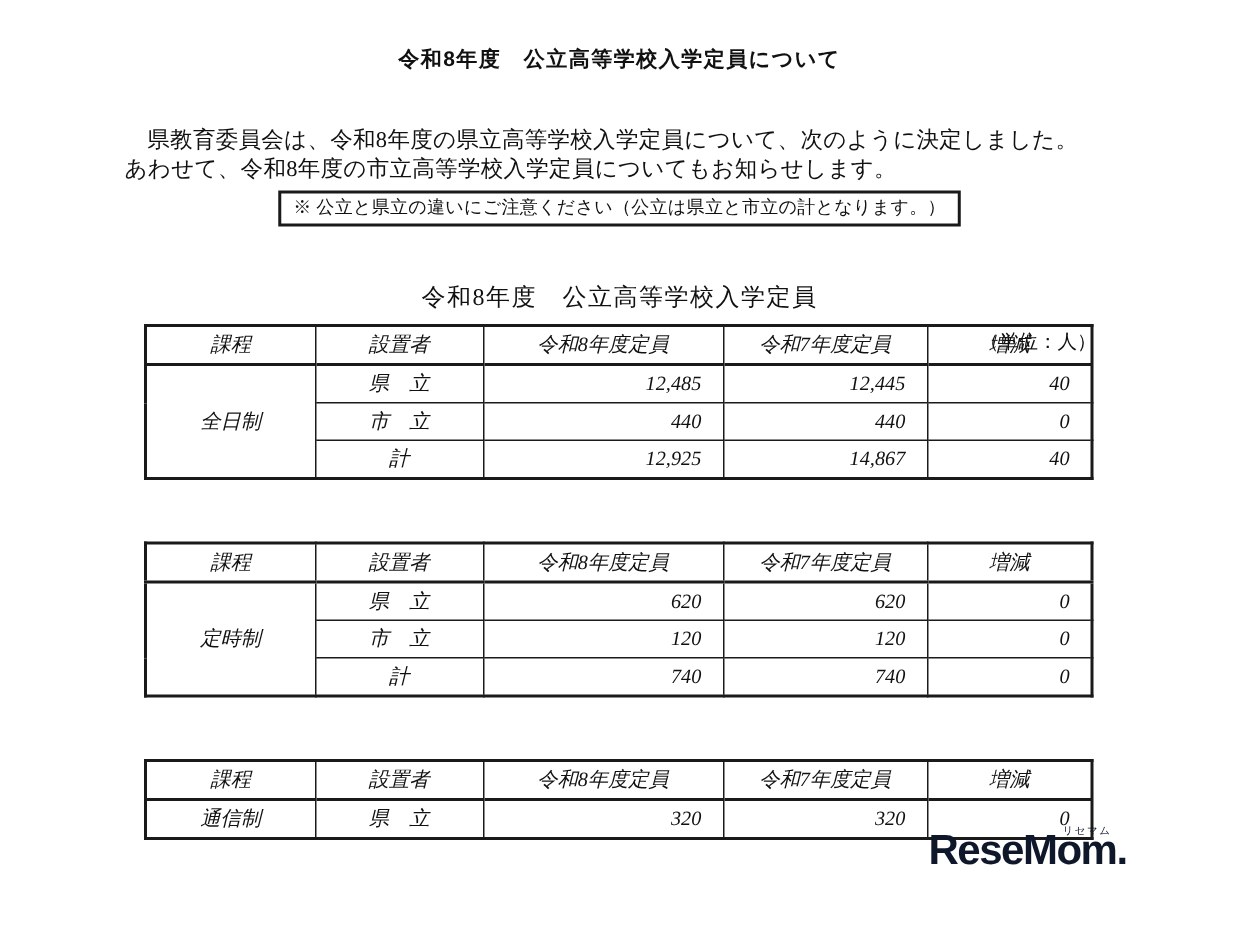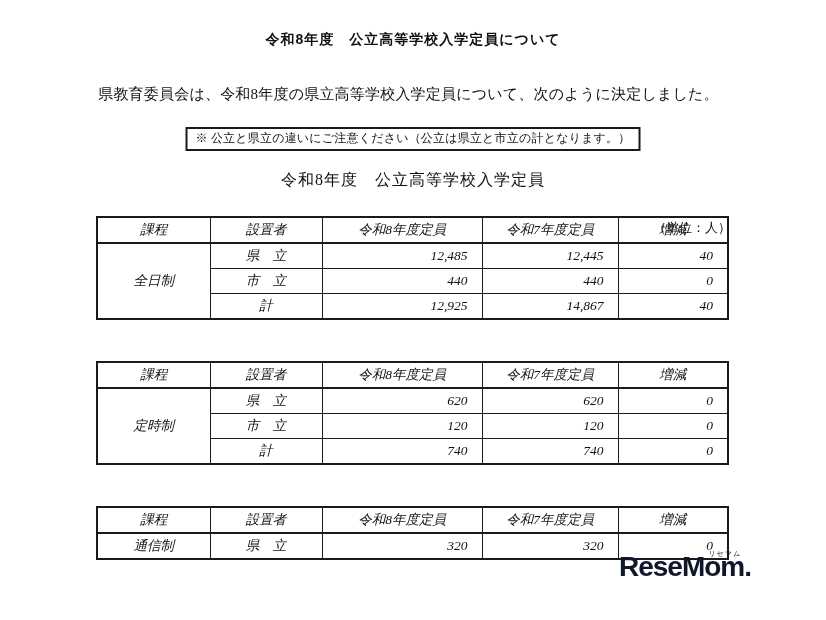--- a/index.html
+++ b/index.html
@@ -23,21 +23,21 @@
     letter-spacing:0.2px;
   }
   .notice-box{
     position:absolute;top:127px;left:50%;transform:translateX(-50%);
     border:2px solid #1a1a1a;
     padding:1px 8px 2px 8px;
     font-size:12px;letter-spacing:0.2px;
     white-space:nowrap;
   }
   .subtitle{
-    position:absolute;top:170px;left:0;width:826px;
+    position:absolute;top:188px;left:0;width:826px;
     text-align:center;font-size:16px;letter-spacing:1px;
   }
   .unit-note{
     position:absolute;top:189px;right:95px;
     font-size:13px;
     margin-top:30px;
   }
   table.cap{
     position:absolute;left:96px;
     border-collapse:collapse;table-layout:fixed;
@@ -73,20 +73,21 @@
 </style>
 </head>
 <body>
 
 <div class="page">
 
   <div class="doc-title">令和8年度　公立高等学校入学定員について</div>
 
   <div class="intro">
     <div>　県教育委員会は、令和8年度の県立高等学校入学定員について、次のように決定しました。</div>
+    <div>あわせて、令和8年度の市立高等学校入学定員についてもお知らせします。</div>
   </div>
 
   <div class="notice-box">※ 公立と県立の違いにご注意ください（公立は県立と市立の計となります。）</div>
 
   <div class="subtitle">令和8年度　公立高等学校入学定員</div>
 
   <div class="unit-note">（単位：人）</div>
 
   <table class="cap" id="table-full-time">
     <colgroup>

